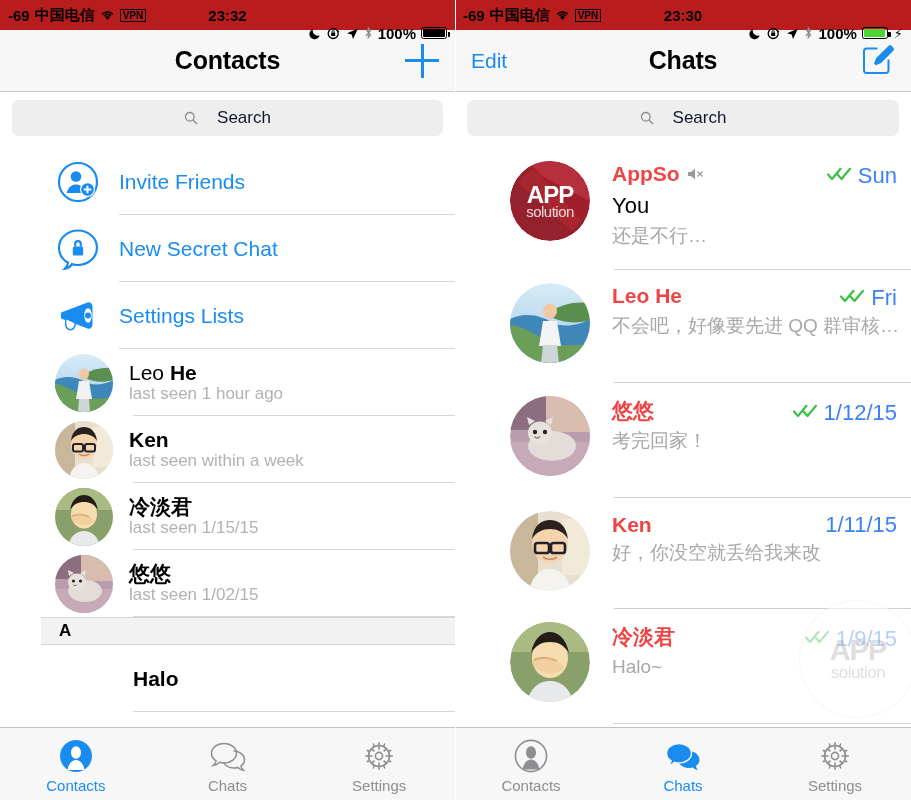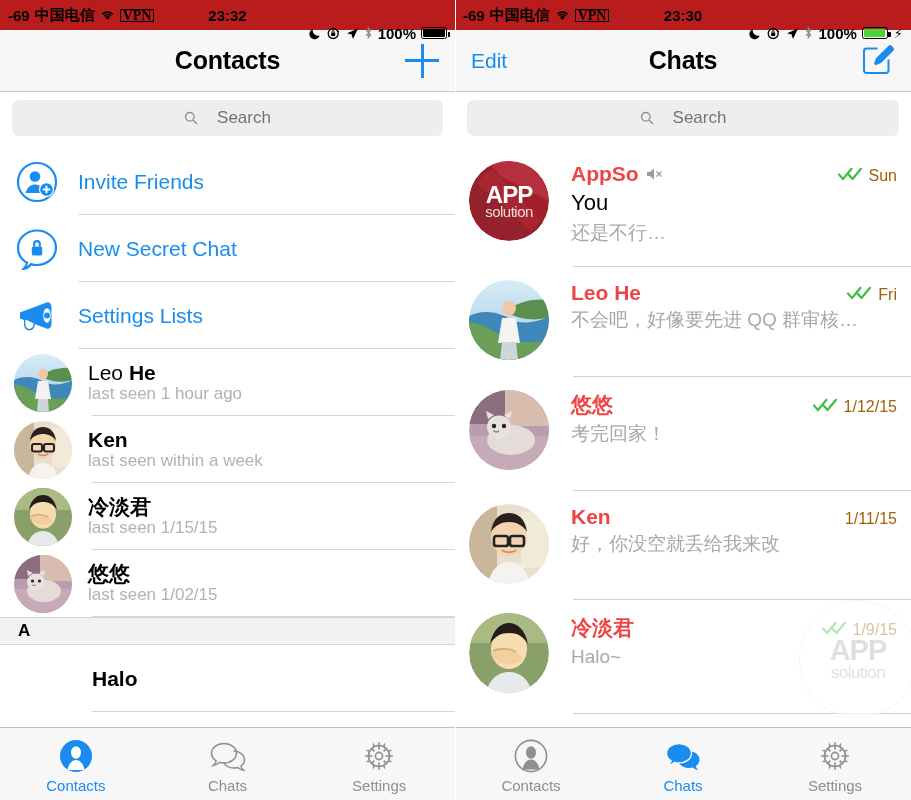--- a/index.html
+++ b/index.html
@@ -20,22 +20,22 @@
   .statusbar {
     height:30px; background:#b91c1c;
     display:flex; align-items:center;
     font-size:15px; font-weight:bold; color:#000;
     padding:0 8px; position:relative;
   }
   .sb-left { display:flex; align-items:center; gap:5px; }
   .sb-center { position:absolute; left:0; right:0; text-align:center; font-size:15px; font-weight:bold; pointer-events:none;}
   .sb-right { margin-left:auto; display:flex; align-items:center; gap:5px; z-index:2;margin-top:36px; }
   .vpn-badge {
-    font-size:14px; font-weight:bold; border:1.4px solid #000;
-    padding:0px 2px; line-height:11px; letter-spacing:0px;font-family:Liberation Serif, serif;
+    font-size:10px; font-weight:bold; border:1.4px solid #000;
+    padding:0px 2px; line-height:11px; letter-spacing:0px;
   }
   .wifi-ico { width:15px; height:12px; display:block; }
   .sb-ico { display:block; }
   .battery {
     width:26px; height:12px; border:1.5px solid #000; border-radius:2.5px;
     position:relative; display:inline-block;
   }
   .battery::after {
     content:""; position:absolute; right:-4px; top:3.5px;
     width:2.5px; height:5px; background:#000; border-radius:0 1px 1px 0;
@@ -64,26 +64,26 @@
     content:""; position:absolute; background:#1a8cf0;
   }
   .plus-btn::before { left:0; right:0; top:15px; height:3px; }
   .plus-btn::after { top:0; bottom:0; left:15.5px; width:3px; }
 
   
   .search-wrap { padding:8px 12px 9px; background:#fff; }
   .search-field {
     height:36px; background:#eeeeee; border-radius:7px;
     display:flex; align-items:center; justify-content:center; gap:19px;
-    color:#737373; font-size:17px; cursor:text;
+    color:#0f172a; font-size:17px; cursor:text;
   }
   .mag { width:14px; height:14px; display:block; }
 
   
-  .scroll { position:absolute; top:148px; bottom:73px; left:0; right:0; overflow:hidden; background:#fff; }
+  .scroll { position:absolute; top:148px; bottom:73px; left:0; right:0; overflow:hidden; background:#fff;padding-left:41px; }
   .phone.right .scroll { top:148px; }
 
   .action-row {
     display:flex; align-items:center; height:67px; padding-left:14px; cursor:pointer;
     position:relative;
   }
   .action-row .sep {
     position:absolute; left:78px; right:0; bottom:0; height:1px; background:#d6d6d6;
   }
   .action-ico { width:46px; margin-right:18px; display:flex; align-items:center; justify-content:center; }
@@ -113,21 +113,21 @@
   .chat-row { display:flex; padding:13px 14px 0 14px; position:relative; cursor:pointer; }
   .chat-row .sep { position:absolute; left:118px; right:0; bottom:0; height:1px; background:#d0d0d0; }
   .chat-av { width:80px; height:80px; border-radius:50%; overflow:hidden; flex:none; margin-right:22px; }
   .chat-av svg { display:block; width:100%; height:100%; }
   .chat-body { flex:1; min-width:0; padding-top:1px; }
   .chat-top { display:flex; align-items:baseline; }
   .chat-name { font-size:21px; font-weight:bold; color:#ef4444; white-space:nowrap; }
   .mute-ico { margin-left:7px; display:inline-block; vertical-align:middle; }
   .chat-meta { margin-left:auto; display:flex; align-items:center; gap:5px; white-space:nowrap; padding-left:10px;}
   .ticks { display:block; }
-  .chat-date { font-size:16px; color:#a16207; }
+  .chat-date { font-size:22px; color:#3b82f6; }
   .chat-from { font-size:22px; color:#000; line-height:1.35; margin-top:2px; }
   .chat-msg {
     font-size:19px; color:#a8a8a8; line-height:1.35; margin-top:2px;
     white-space:nowrap; overflow:hidden;
   }
   .chat-gap { height:22px; }
 
   
   .watermark {
     position:absolute; right:-6px; bottom:82px; width:118px; height:118px; border-radius:50%;

